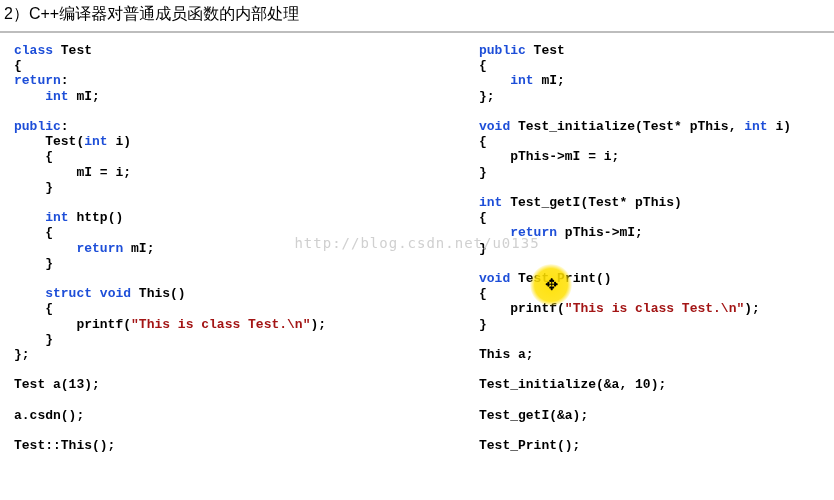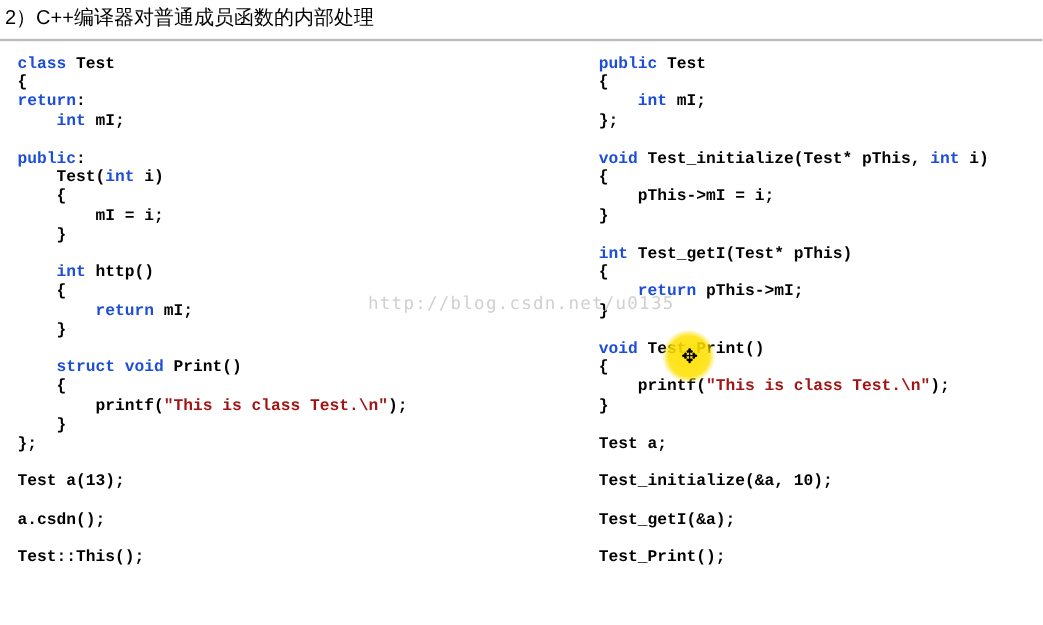--- a/index.html
+++ b/index.html
@@ -89,21 +89,21 @@
 <span>    Test(</span><span class="kw">int</span><span> i)</span>
 <span>    {</span>
 <span>        mI = i;</span>
 <span>    }</span>
 <span></span>
 <span>    </span><span class="kw">int</span><span> http()</span>
 <span>    {</span>
 <span>        </span><span class="kw">return</span><span> mI;</span>
 <span>    }</span>
 <span></span>
-<span>    </span><span class="kw">struct</span><span> </span><span class="kw">void</span><span> Print()</span>
+<span>    </span><span class="kw">struct</span><span> </span><span class="kw">void</span><span> This()</span>
 <span>    {</span>
 <span>        printf(</span><span class="str">"This is class Test.\n"</span><span>);</span>
 <span>    }</span>
 <span>};</span>
 <span></span>
 <span>Test a(13);</span>
 <span></span>
 <span>a.csdn();</span>
 <span></span>
 <span>Test::This();</span></div>
@@ -121,21 +121,21 @@
 <span class="kw">int</span><span> Test_getI(Test* pThis)</span>
 <span>{</span>
 <span>    </span><span class="kw">return</span><span> pThis-&gt;mI;</span>
 <span>}</span>
 <span></span>
 <span class="kw">void</span><span> Test_Print()</span>
 <span>{</span>
 <span>    printf(</span><span class="str">"This is class Test.\n"</span><span>);</span>
 <span>}</span>
 <span></span>
-<span>Test a;</span>
+<span>This a;</span>
 <span></span>
 <span>Test_initialize(&amp;a, 10);</span>
 <span></span>
 <span>Test_getI(&amp;a);</span>
 <span></span>
 <span>Test_Print();</span></div>
 
   </div>
 
   <div class="cursor-spot" style="left:530px; top:231px;"></div>

